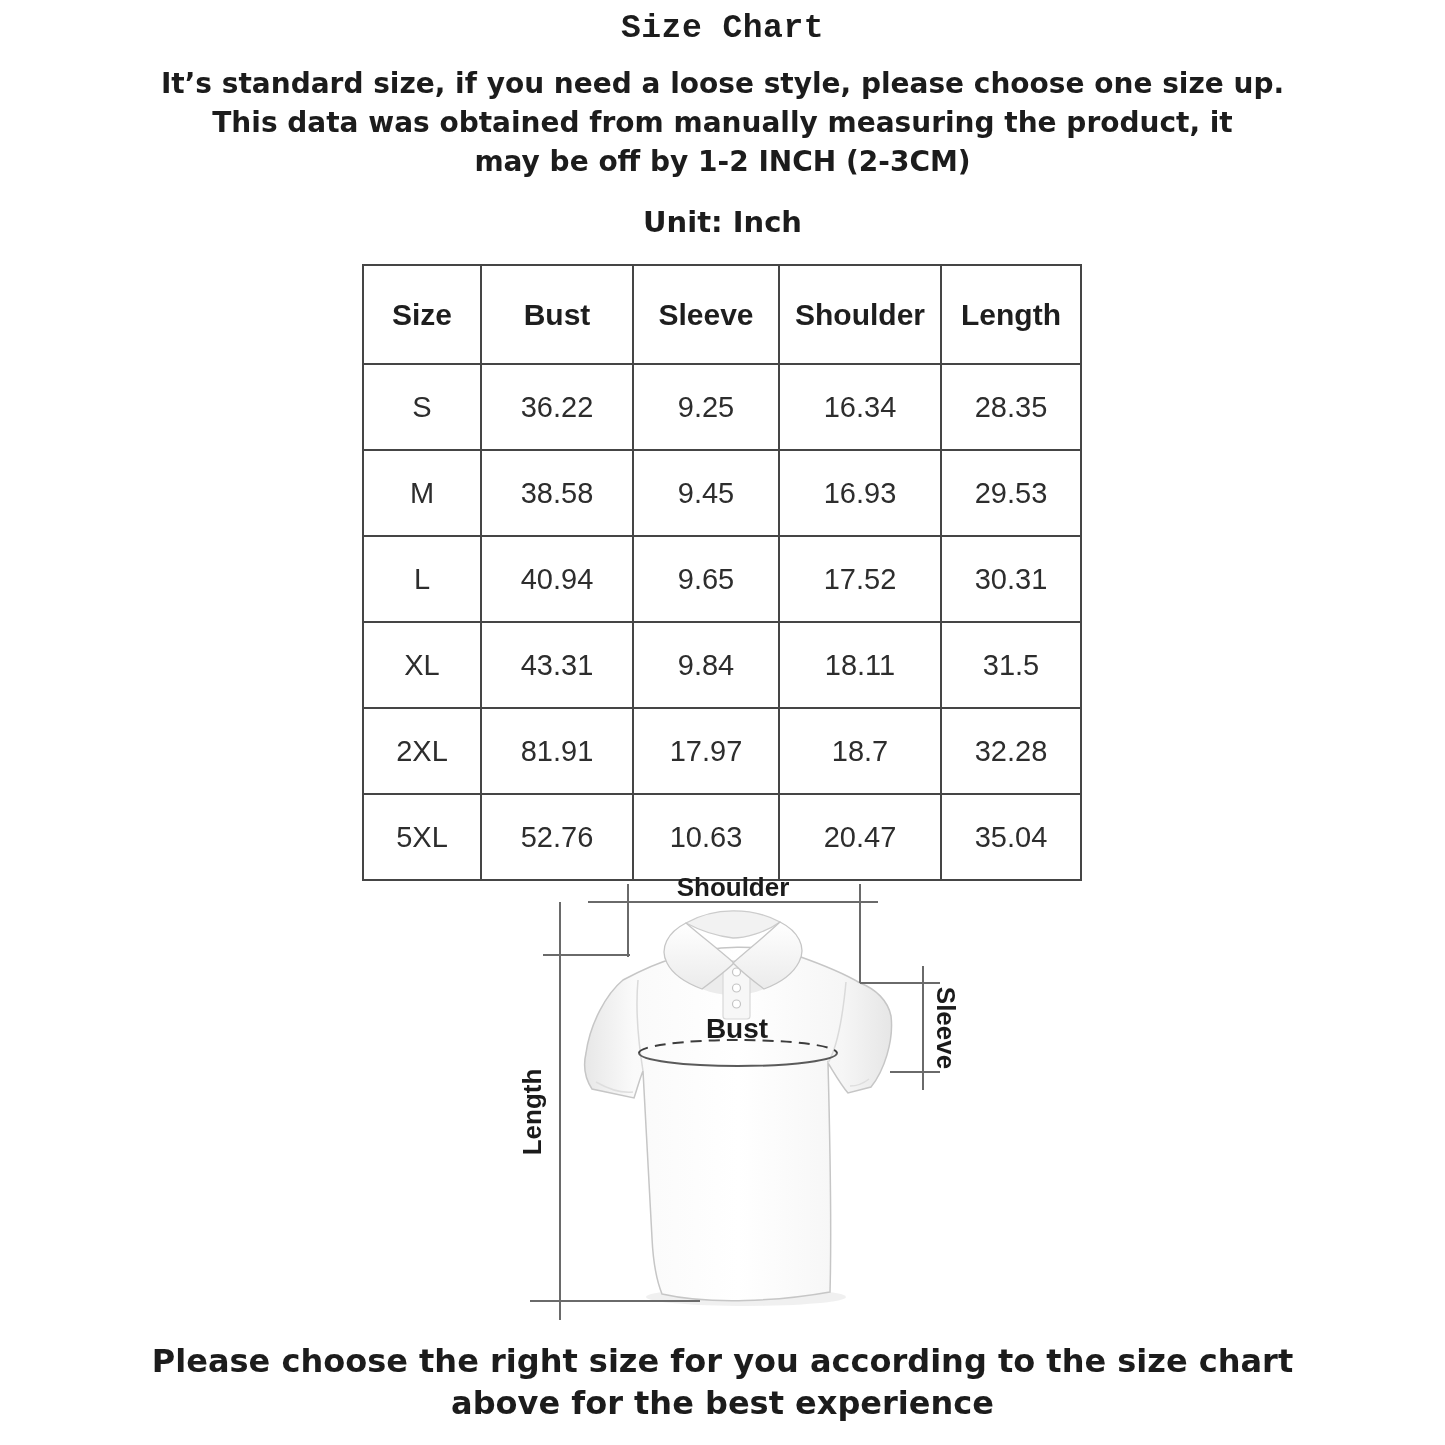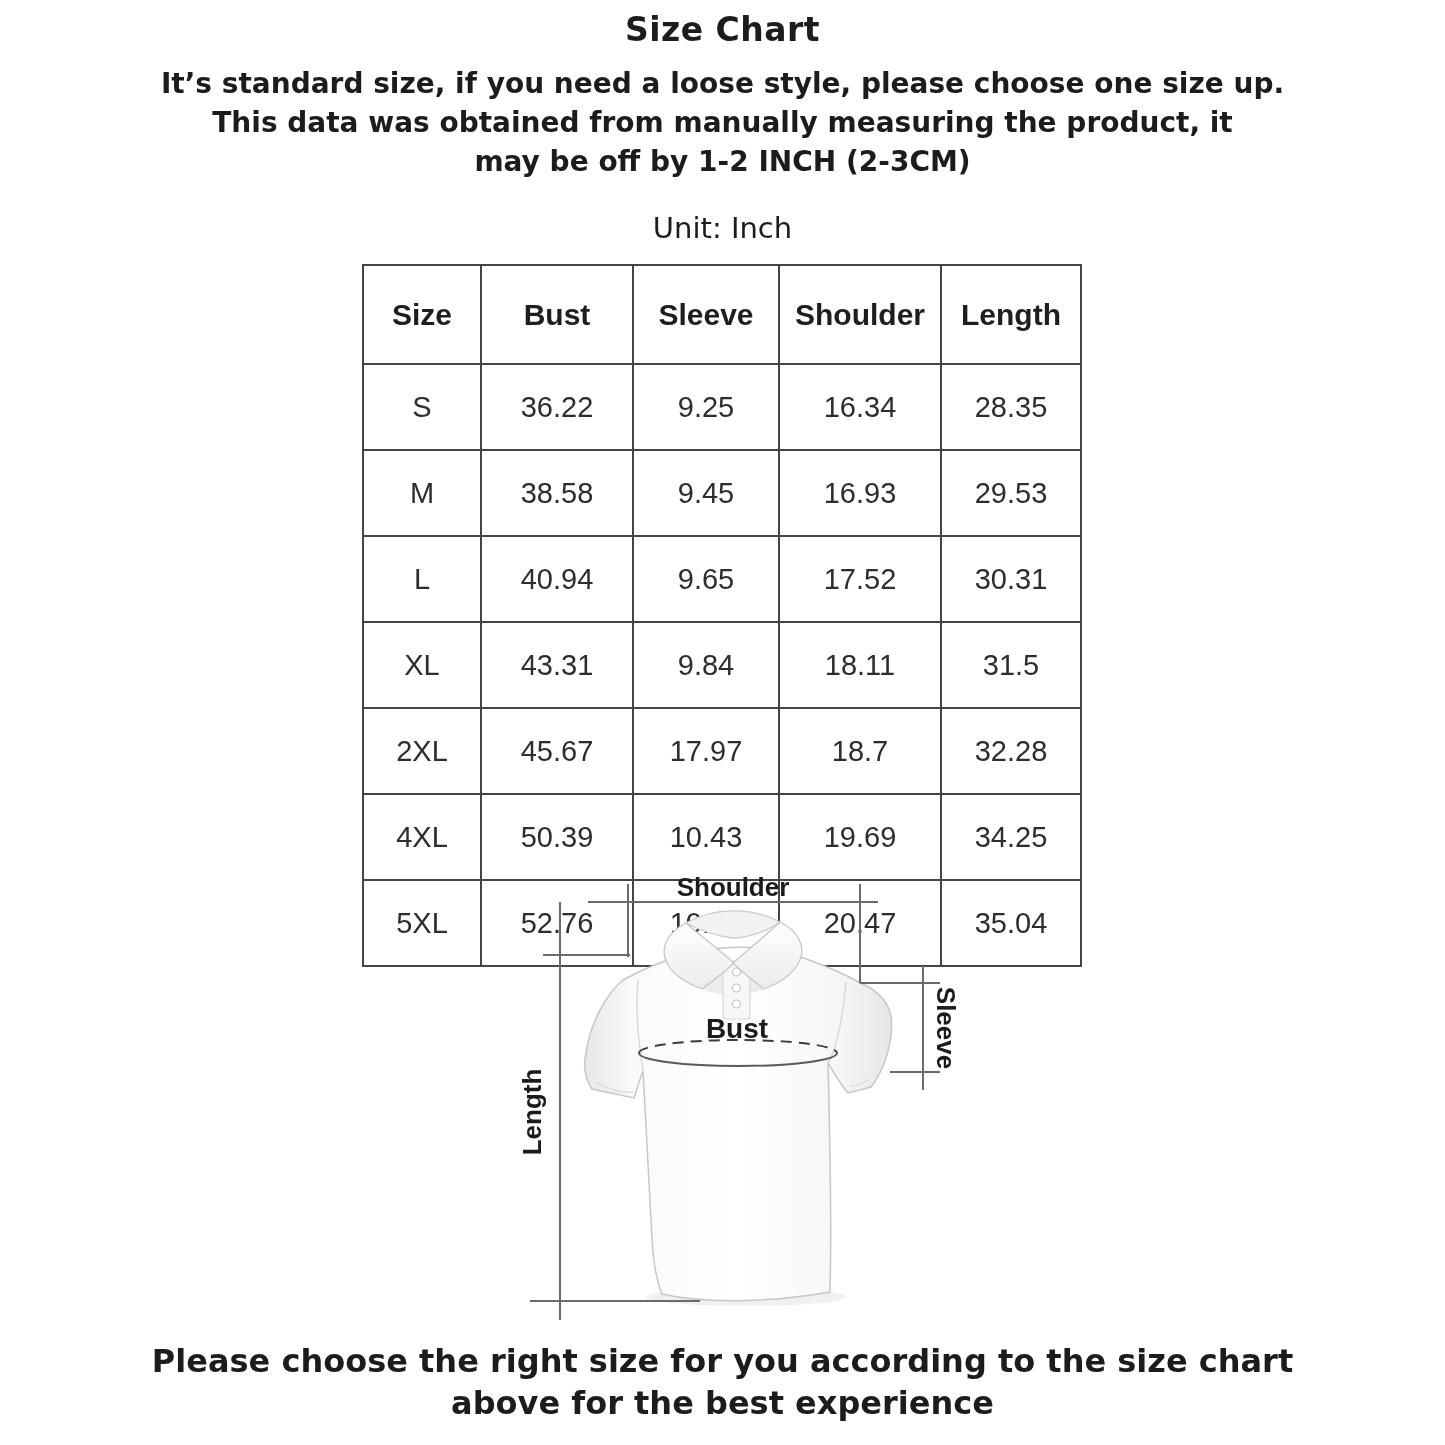--- a/index.html
+++ b/index.html
@@ -5,23 +5,23 @@
   html,body{margin:0;padding:0;background:#ffffff;}
   .page{
     position:relative;
     width:1445px;height:1445px;
     background:#ffffff;
     overflow:hidden;
     font-family:"DejaVu Sans","Liberation Sans",sans-serif;
     color:#1c1c1c;
   }
   .abs{position:absolute;left:0;right:0;text-align:center;}
-  .title{top:10px;font-size:33px;font-weight:bold;letter-spacing:.5px;}
+  .title{top:10px;font-size:33px;font-weight:bold;letter-spacing:.5px;font-family:Liberation Mono, monospace;}
   .intro{top:64px;font-size:28px;line-height:39px;font-weight:700;}
-  .unit{top:211px;font-size:29px;font-weight:normal;}
+  .unit{top:205px;font-size:29px;font-weight:bold;}
   .table-wrap{position:absolute;top:264px;left:362px;}
   table.size-table{
     border-collapse:collapse;
     table-layout:fixed;
     width:718px;
     font-family:"Liberation Sans",sans-serif;
     color:#2d2d2d;
   }
   table.size-table th,table.size-table td{
     border:2px solid #454545;
@@ -96,31 +96,24 @@
           </tr>
           <tr>
             <td>XL</td>
             <td>43.31</td>
             <td>9.84</td>
             <td>18.11</td>
             <td>31.5</td>
           </tr>
           <tr>
             <td>2XL</td>
-            <td>45.67</td>
+            <td>81.91</td>
             <td>17.97</td>
             <td>18.7</td>
             <td>32.28</td>
-          </tr>
-          <tr>
-            <td>4XL</td>
-            <td>50.39</td>
-            <td>10.43</td>
-            <td>19.69</td>
-            <td>34.25</td>
           </tr>
           <tr>
             <td>5XL</td>
             <td>52.76</td>
             <td>10.63</td>
             <td>20.47</td>
             <td>35.04</td>
           </tr>
         </tbody>
     </table>

